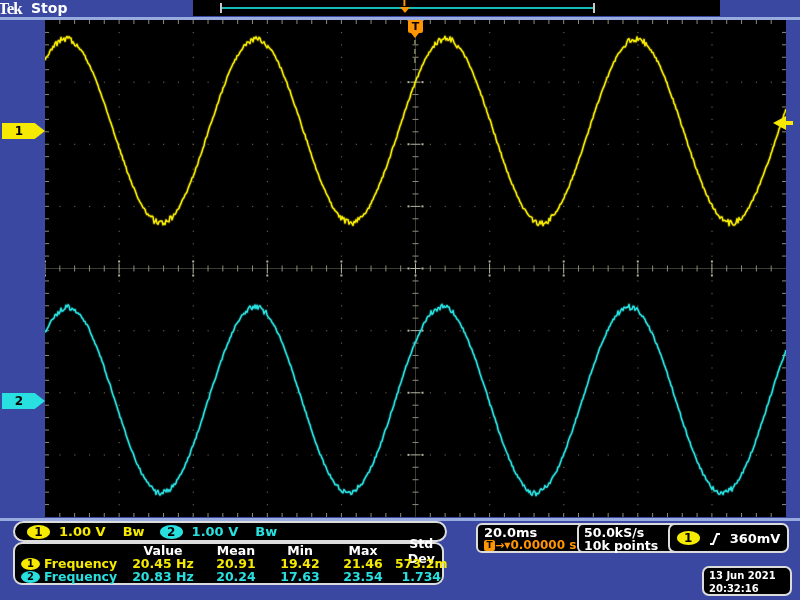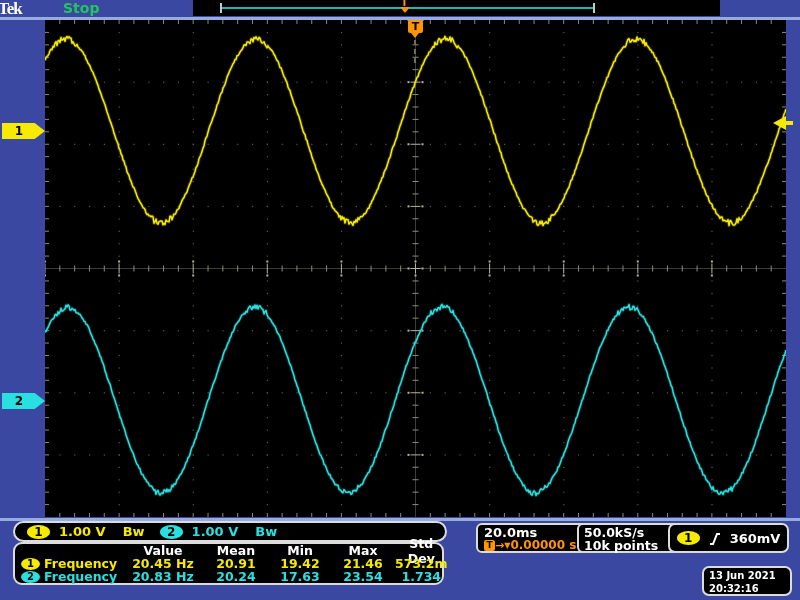--- a/index.html
+++ b/index.html
@@ -2,21 +2,21 @@
 <html><head>
 <meta charset="utf-8">
 <style>
   html,body{margin:0;padding:0;background:#222;}
   #screen{position:relative;width:800px;height:600px;background:#3a48a2;overflow:hidden;
           font-family:"DejaVu Sans",sans-serif;font-weight:bold;-webkit-font-smoothing:antialiased;}
   
   #topbar{position:absolute;left:0;top:0;width:800px;height:17px;}
   #tek-logo{position:absolute;left:-2px;top:-1px;color:#fff;font-family:"Liberation Serif",serif;
             font-size:17px;letter-spacing:-1px;}
-  #run-status{position:absolute;left:31px;top:0px;color:#22c55e;font-size:14px;margin-left:32px;}
+  #run-status{position:absolute;left:31px;top:0px;color:#ffffff;font-size:14px;}
   #record-strip{position:absolute;left:193px;top:0;width:527px;height:16px;background:#000;}
   .rec-bracket{position:absolute;top:3px;width:2px;height:10px;background:#c9c9c9;}
   #rec-line{position:absolute;left:29px;top:7px;width:371px;height:2px;background:#17bdb4;}
   #rec-trig{position:absolute;left:206px;top:-2px;width:12px;height:16px;color:#ff9500;}
   #rec-trig .t{position:absolute;left:2px;top:0;font-size:10px;line-height:10px;}
   #rec-trig .arr{position:absolute;left:1px;top:9px;width:0;height:0;
                  border-left:5px solid transparent;border-right:5px solid transparent;
                  border-top:6px solid #ff9500;}
   .sep{position:absolute;left:0;width:800px;height:3px;background:#97abdf;}
   

